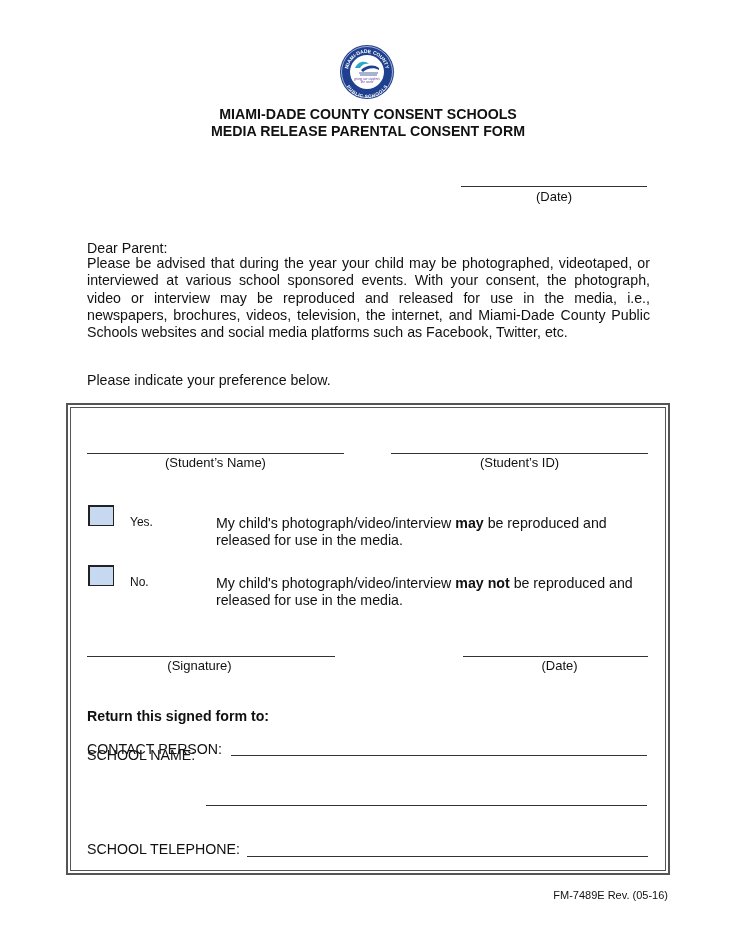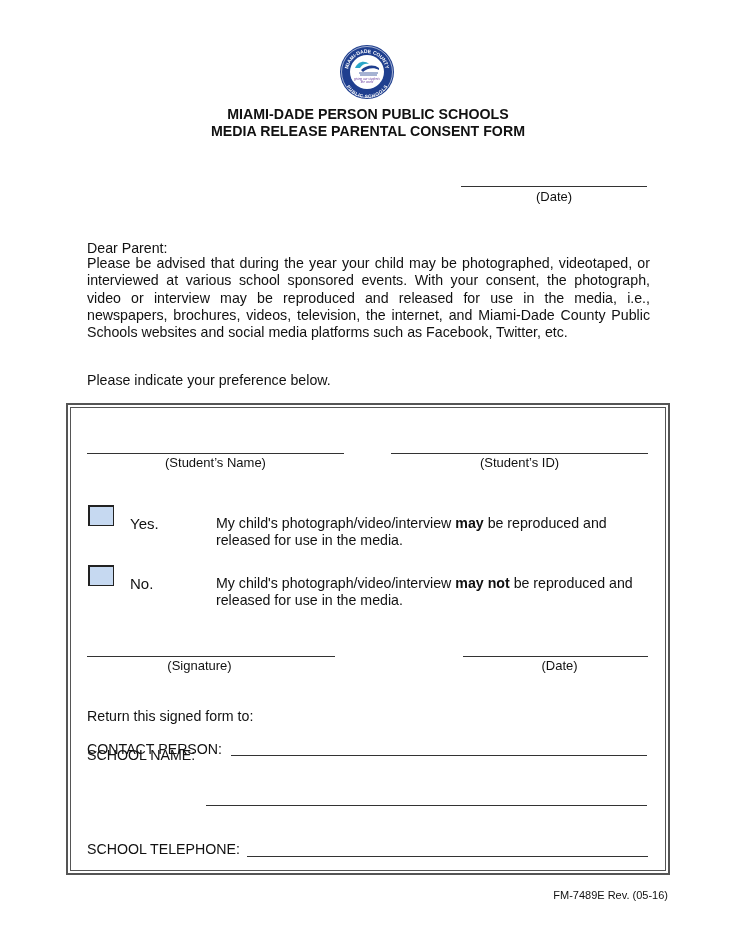--- a/index.html
+++ b/index.html
@@ -9,21 +9,21 @@
   .logo { left: 339px; top: 44px; width: 56px; height: 56px; }
   .title { left: 0; width: 736px; text-align: center; font-weight: bold; font-size: 14.2px; line-height: 17px; }
   .line { position: absolute; border-top: 1px solid #333; height: 0; }
   .caption { position: absolute; text-align: center; font-size: 13px; }
   .para { left: 87px; width: 563px; line-height: 17.3px; text-align: justify; }
   .box { left: 66px; top: 403px; width: 600px; height: 468px; border: 2px solid #555;
          box-shadow: inset 0 0 0 2px #fff, inset 0 0 0 3px #555; }
   .checkbox { position: absolute; width: 26px; height: 21px; background: #c6d9f1;
               border: 1px solid #222; border-left: 2px solid #222; border-top: 2px solid #222;
               box-sizing: border-box; cursor: pointer; }
-  .opt-label { position: absolute; font-size: 15px; }
+  .opt-label { position: absolute; font-size: 12px; }
   .opt-text { position: absolute; left: 216px; width: 440px; line-height: 17px; font-size: 14.2px; }
   .opt-text b { font-weight: bold; }
   .field-label { position: absolute; left: 87px; font-size: 14.2px; }
   .footer { right: 68px; top: 889px; font-size: 11px; }
 </style>
 </head>
 <body>
 
 <div class="abs logo">
   <svg width="56" height="56" viewBox="0 0 56 56">
@@ -41,21 +41,21 @@
       <textPath href="#arcBot" startOffset="50%" text-anchor="middle">PUBLIC SCHOOLS</textPath>
     </text>
     <path d="M16,24 C19,17 26,16 30,20 C27,19 23,20 21,24 Z" fill="#2aa6c8"></path>
     <path d="M22,26 C27,21 35,20 40,24 L40,26 C35,23 28,24 24,28 Z" fill="#1f3f8f"></path>
     <path d="M20,29 L39,29 M21,31 L38,31" stroke="#1f3f8f" stroke-width="0.8"></path>
     <text x="28" y="35.5" font-size="3.1" fill="#6a3fa0" text-anchor="middle" font-style="italic" font-family="Liberation Sans, sans-serif">giving our students</text>
     <text x="28" y="39" font-size="3.1" fill="#6a3fa0" text-anchor="middle" font-style="italic" font-family="Liberation Sans, sans-serif">the world</text>
   </svg>
 </div>
 
-<div class="abs title" style="top:106px;">MIAMI-DADE PERSON PUBLIC SCHOOLS</div>
+<div class="abs title" style="top:106px;">MIAMI-DADE COUNTY CONSENT SCHOOLS</div>
 <div class="abs title" style="top:123px;">MEDIA RELEASE PARENTAL CONSENT FORM</div>
 
 <div class="line" style="left:461px; top:186px; width:186px;"></div>
 <div class="caption" style="left:461px; top:189px; width:186px;">(Date)</div>
 
 <div class="abs" style="left:87px; top:240px;">Dear Parent:</div>
 <div class="abs para" style="top:255px;">
   <span>Please be advised that during the year your child may be photographed, videotaped, or interviewed at various school sponsored events.  With your consent, the photograph, video or interview may be reproduced and released for use in the media, i.e., newspapers, brochures, videos, television, the internet, and Miami-Dade County Public Schools websites and social media platforms such as Facebook, Twitter, etc.</span>
 </div>
 <div class="abs" style="left:87px; top:372px;">Please indicate your preference below.</div>
@@ -77,21 +77,21 @@
 <div class="opt-label" style="left:130px; top:575px;">No.</div>
 <div class="opt-text" style="top:575px;">
   <span>My child's photograph/video/interview </span><b>may not</b><span> be reproduced and released for use in the media.</span>
 </div>
 
 <div class="line" style="left:87px; top:656px; width:248px;"></div>
 <div class="caption" style="left:87px; top:658px; width:225px;">(Signature)</div>
 <div class="line" style="left:463px; top:656px; width:185px;"></div>
 <div class="caption" style="left:463px; top:658px; width:193px;">(Date)</div>
 
-<div class="field-label" style="top:708px;">Return this signed form to:</div>
+<div class="field-label" style="top:708px;font-weight:bold;">Return this signed form to:</div>
 
 <div class="field-label" style="top:741px;">CONTACT PERSON:</div>
 <div class="line" style="left:231px; top:755px; width:416px;"></div>
 
 <div class="field-label" style="top:747px;">SCHOOL NAME:</div>
 <div class="line" style="left:206px; top:805px; width:441px;"></div>
 
 <div class="field-label" style="top:841px;">SCHOOL TELEPHONE:</div>
 <div class="line" style="left:247px; top:856px; width:401px;"></div>
 

